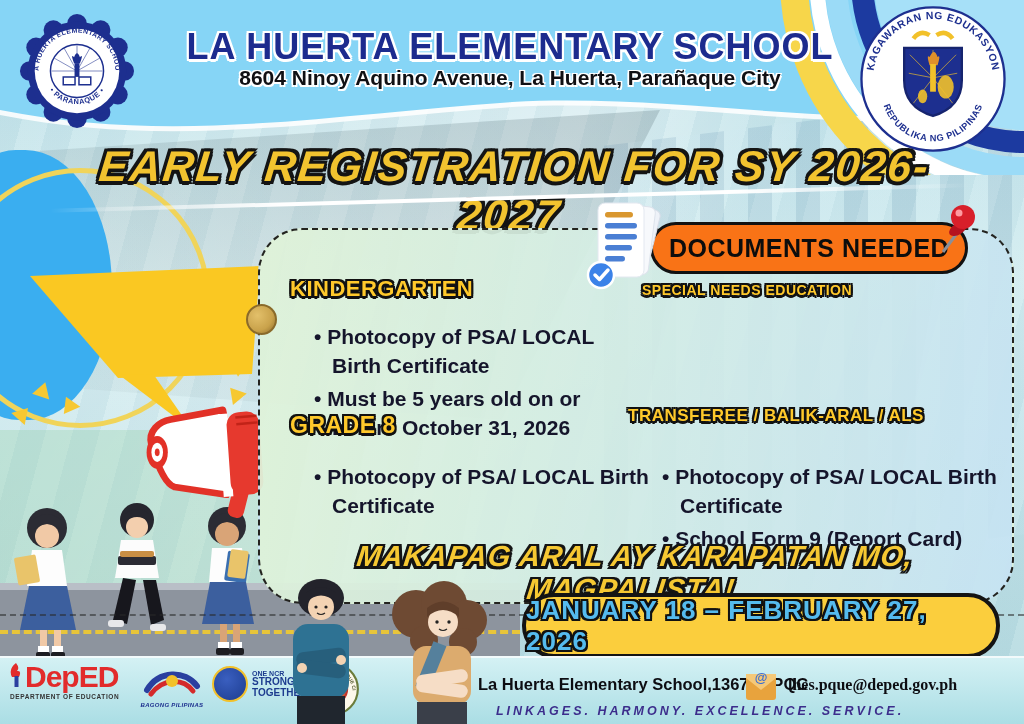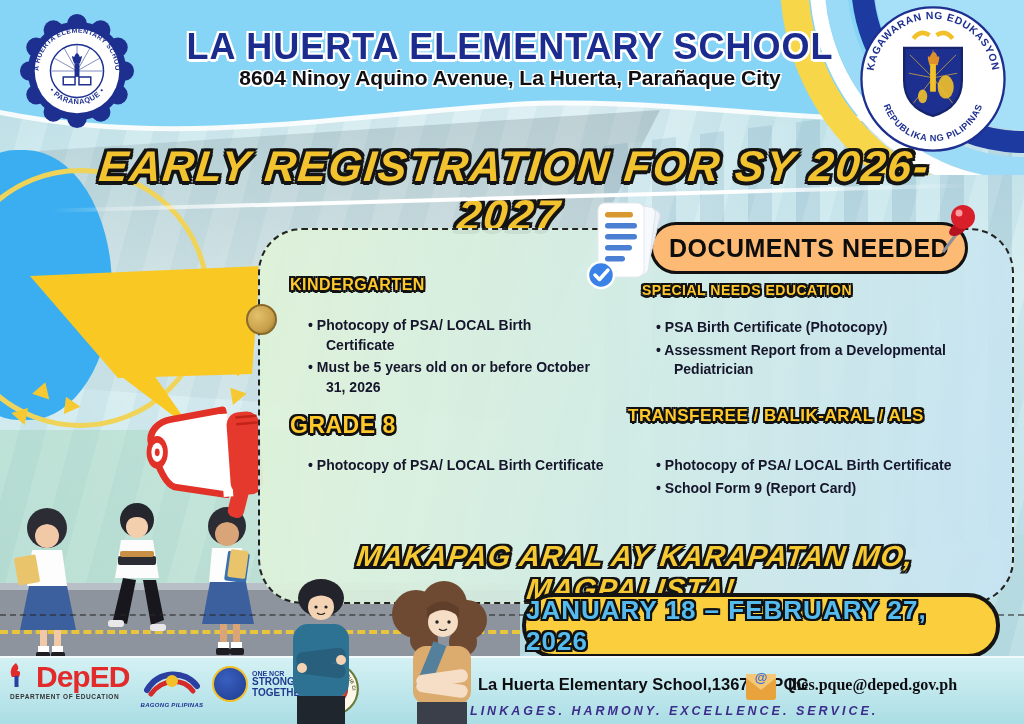--- a/index.html
+++ b/index.html
@@ -59,30 +59,30 @@
   .mega-svg{position:absolute;left:136px;top:390px;z-index:16;}
 
   
   .panel{position:absolute;left:258px;top:228px;width:752px;height:372px;z-index:20;
       border:2.5px dashed #23231f;border-radius:44px;
       background:linear-gradient(100deg, rgba(223,242,216,.95) 0%, rgba(214,238,225,.93) 35%, rgba(198,227,243,.92) 100%);}
   .coin{position:absolute;left:246px;top:304px;width:27px;height:27px;z-index:21;border-radius:50%;
       background:radial-gradient(circle at 35% 35%, #e3c06a, #c9a24b 60%, #8a6a2a);border:2px solid #8a6a2a;}
 
   .doc-pill{position:absolute;left:650px;top:222px;width:312px;height:46px;z-index:21;
-      background:#fdba74;border:3.5px solid #111;border-radius:26px;
+      background:#f97316;border:3.5px solid #111;border-radius:26px;
       display:flex;align-items:center;justify-content:center;
       font-size:25px;font-weight:800;letter-spacing:.5px;color:#0d0d0d;}
   .doc-icon{position:absolute;left:586px;top:198px;z-index:22;}
   .pin{position:absolute;left:934px;top:202px;z-index:22;}
 
   .sec-head{position:absolute;font-weight:800;letter-spacing:.5px;color:#ffc92b;
       text-shadow:-2px -2px 0 #111,2px -2px 0 #111,-2px 2px 0 #111,2px 2px 0 #111,
                   -2px 0 0 #111,2px 0 0 #111,0 -2px 0 #111,0 3px 0 #111;}
-  .blist{margin:4px;padding:0;list-style:none;font-size:14px;font-weight:700;color:#15152b;line-height:1.4;}
+  .blist{margin:10px;padding:0;list-style:none;font-size:21px;font-weight:700;color:#15152b;line-height:1.4;}
   .blist li{padding-left:18px;text-indent:-18px;margin-bottom:3px;}
   .blist li::before{content:"•  ";}
 
   .tagline{position:absolute;left:278px;top:540px;width:710px;text-align:center;z-index:22;
       font-size:29px;font-weight:800;font-style:italic;letter-spacing:1px;color:#f6c832;
       transform:skewX(-7deg);
       text-shadow:-2.5px -2.5px 0 #141414,2.5px -2.5px 0 #141414,-2.5px 2.5px 0 #141414,2.5px 2.5px 0 #141414,
                   -2.5px 0 0 #141414,2.5px 0 0 #141414,0 -2.5px 0 #141414,0 3px 0 #141414;}
 
   .dash-line{position:absolute;left:0;top:614px;width:1024px;height:0;z-index:18;
@@ -115,21 +115,21 @@
   .oncr-l1{font-size:7px;font-weight:800;color:#1d3c8f;}
   .oncr-l2{font-size:10px;font-weight:800;color:#1d3c8f;}
   .oncr-l3{font-size:10px;font-weight:800;color:#1d3c8f;}
   .pq-seal{position:absolute;left:304px;top:3px;}
   .fb-icon{position:absolute;left:424px;top:6px;width:42px;height:42px;border-radius:50%;background:#1877f2;
       display:flex;align-items:center;justify-content:center;
       color:#fff;font-family:"Liberation Serif",serif;font-size:32px;font-weight:700;line-height:1;}
   .fb-text{position:absolute;left:478px;top:17px;font-size:16.5px;font-weight:700;color:#0d0d12;}
   .mail-icon{position:absolute;left:744px;top:8px;}
   .mail-text{position:absolute;left:788px;top:18px;font-size:16px;font-weight:700;color:#0d0d12;font-family:Liberation Serif, serif;}
-  .motto{position:absolute;left:470px;top:46px;width:460px;text-align:left;
+  .motto{position:absolute;left:470px;top:46px;width:460px;text-align:center;
       font-size:12.5px;font-weight:800;letter-spacing:3px;color:#3c2d8c;font-style:italic;}
 </style>
 </head>
 <body>
 
 <div class="stage">
 
   <div class="bg"></div>
   <div class="bg-stripes"></div>
   <div class="roof"></div>
@@ -247,36 +247,32 @@
     <ellipse cx="22" cy="62" rx="2.5" ry="4" fill="#e23127"></ellipse>
     <rect x="88" y="22" width="10" height="86" fill="#ffffff" transform="rotate(-4 93 65)"></rect>
     <rect x="96" y="20" width="34" height="86" rx="13" fill="#e6392e" transform="rotate(-4 113 63)"></rect>
     <g stroke="#c22318" stroke-width="2.5">
         <line x1="103" y1="26" x2="125" y2="24"></line>
         <line x1="104" y1="33" x2="126" y2="31"></line>
       </g>
   </svg>
 
   <div class="panel">
-    <div class="sec-head" style="left:30px;top:46px;font-size:16px">KINDERGARTEN</div>
+    <div class="sec-head" style="left:30px;top:46px;font-size:22px">KINDERGARTEN</div>
     <ul class="blist" style="position:absolute;left:44px;top:82px;width:292px">
       <li>Photocopy of PSA/ LOCAL Birth Certificate</li>
       <li>Must be 5 years old on or before October 31, 2026</li>
     </ul>
 
     <div class="sec-head" style="left:30px;top:182px;font-size:23px">GRADE 8</div>
     <ul class="blist" style="position:absolute;left:44px;top:222px;width:382px">
       <li>Photocopy of PSA/ LOCAL Birth Certificate</li>
     </ul>
 
     <div class="sec-head" style="left:382px;top:52px;font-size:14px">SPECIAL NEEDS EDUCATION</div>
-    <ul class="blist" style="position:absolute;left:392px;top:84px;width:360px">
-      <li>PSA Birth Certificate (Photocopy)</li>
-      <li>Assessment Report from a Developmental Pediatrician</li>
-    </ul>
 
     <div class="sec-head" style="left:368px;top:176px;font-size:17px">TRANSFEREE / BALIK-ARAL / ALS</div>
     <ul class="blist" style="position:absolute;left:392px;top:222px;width:360px">
       <li>Photocopy of PSA/ LOCAL Birth Certificate</li>
       <li>School Form 9 (Report Card)</li>
     </ul>
   </div>
 
   <div class="coin"></div>
 
@@ -376,21 +372,21 @@
     <path d="M173,55 q4,3 8,0" stroke="#222" stroke-width="1.2" fill="none"></path>
     <rect x="147" y="72" width="58" height="58" rx="13" fill="#dcab6e"></rect>
     <rect x="158" y="68" width="14" height="48" fill="#55809c" transform="rotate(22 165 92)"></rect>
     <rect x="150" y="98" width="52" height="13" rx="6.5" fill="#f6ddc6" transform="rotate(-8 176 104)"></rect>
     <rect x="150" y="108" width="52" height="13" rx="6.5" fill="#f6ddc6" transform="rotate(8 176 114)"></rect>
     <rect x="151" y="128" width="50" height="22" fill="#3a3f49"></rect>
   </svg>
 
   <div class="footer">
     <div class="deped-block">
-      <div style="display:flex;align-items:flex-start;gap:13px">
+      <div style="display:flex;align-items:flex-start;gap:2px">
         <svg width="13" height="26" viewBox="0 0 13 26">
           <path d="M6,1 q4,5 1,8 q5,-1 2,6 h-7 q-4,-8 4,-14 Z" fill="#e22b2b"></path>
           <rect x="4.5" y="14" width="4" height="11" fill="#2a3f9f"></rect>
         </svg>
         <span class="deped-word">DepED</span>
       </div>
       <div class="deped-sub">DEPARTMENT OF EDUCATION</div>
     </div>
 
     <div class="bagong-block">

